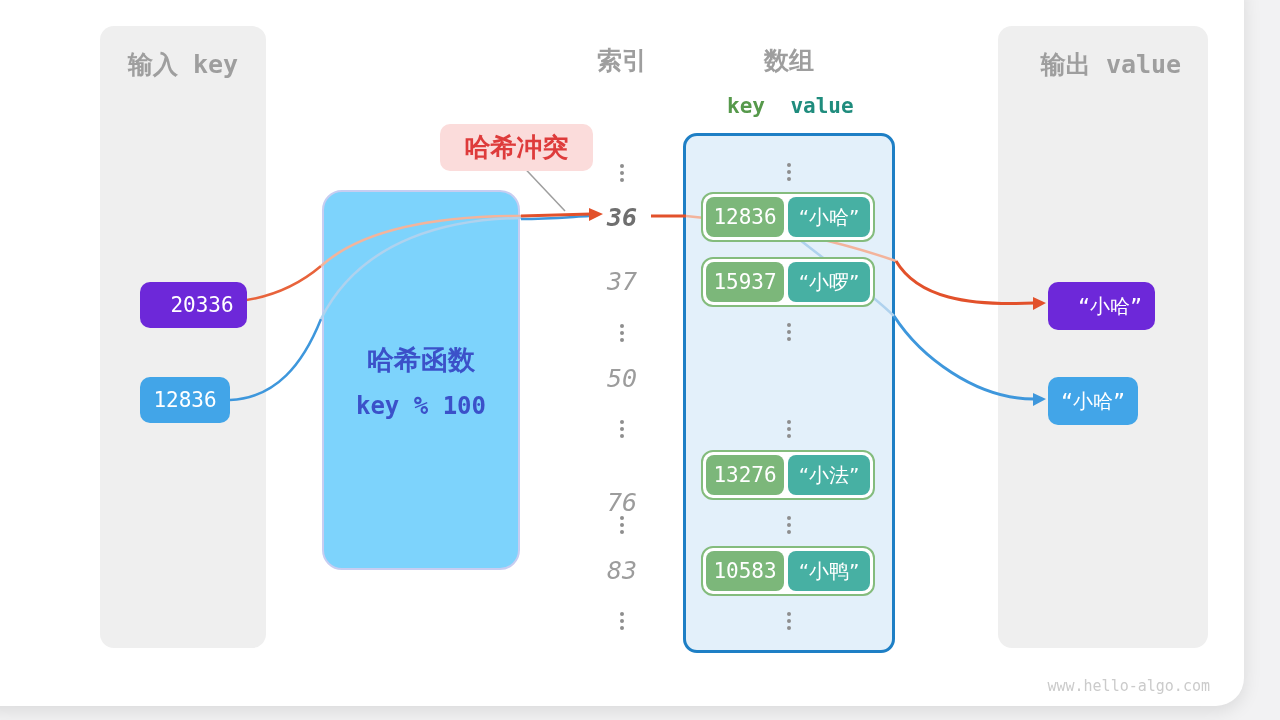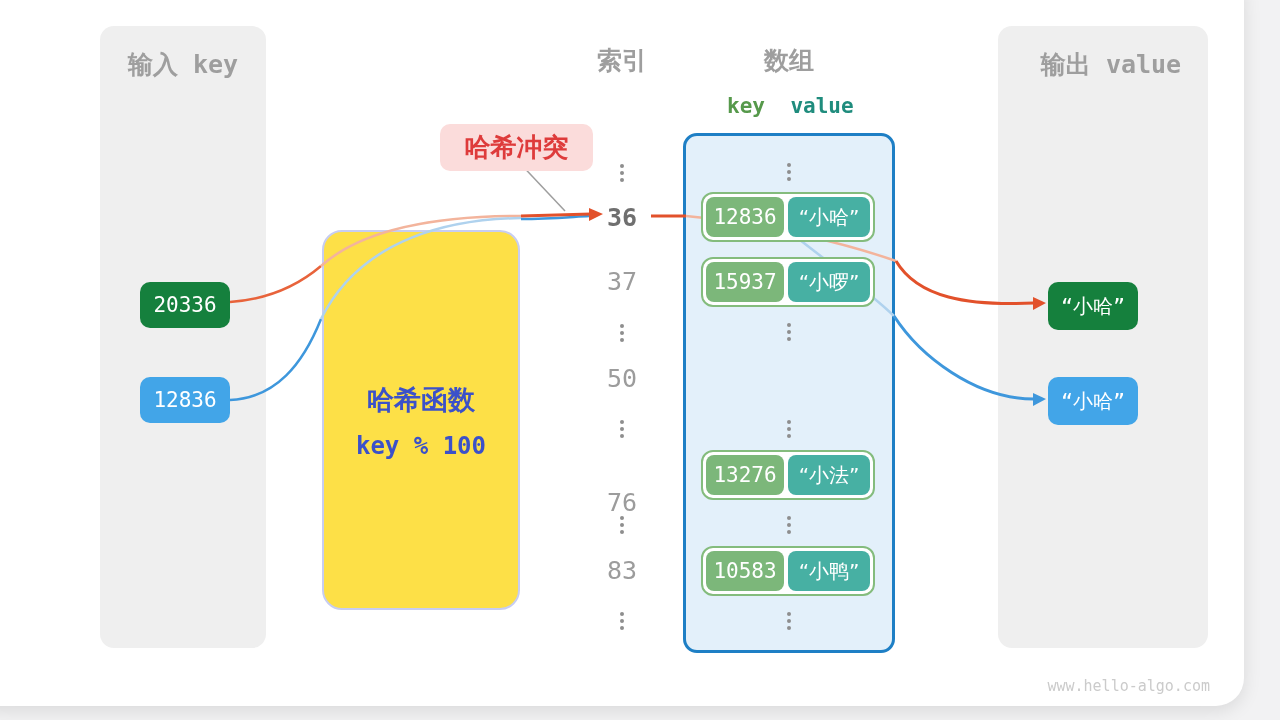--- a/index.html
+++ b/index.html
@@ -6,37 +6,37 @@
             font-family:"DejaVu Sans",sans-serif;}
   .card{position:absolute;left:-28px;top:-28px;right:36px;bottom:14px;background:#ffffff;border-radius:28px;
         box-shadow:0 5px 18px rgba(0,0,0,.10);z-index:0;}
   .panel{position:absolute;background:#EFEFEF;border-radius:14px;z-index:1;}
   .panel-title{margin-top:22px;text-align:center;font-size:25px;font-weight:700;color:#9E9E9E;
                font-family:"DejaVu Sans Mono","DejaVu Sans",sans-serif;}
   .col-title{position:absolute;z-index:1;font-size:25px;font-weight:700;color:#9E9E9E;text-align:center;
              font-family:"DejaVu Sans Mono","DejaVu Sans",sans-serif;}
   .kv-head{position:absolute;z-index:1;font-size:21px;font-weight:600;text-align:center;
            font-family:"DejaVu Sans Mono",monospace;}
-  .hashbox{position:absolute;left:322px;top:190px;width:198px;height:380px;background:#fde047;
-           border:2px solid #C7CDF1;border-radius:20px;z-index:1;box-sizing:border-box;margin-top:40px;}
+  .hashbox{position:absolute;left:322px;top:190px;width:198px;height:380px;background:#7dd3fc;
+           border:2px solid #C7CDF1;border-radius:20px;z-index:1;box-sizing:border-box;}
   .hash-title{position:absolute;left:0;right:0;top:150px;text-align:center;font-size:27px;font-weight:600;color:#3B51C9;}
   .hash-formula{position:absolute;left:0;right:0;top:200px;text-align:center;font-size:24px;color:#3B51C9;
                 font-family:"DejaVu Sans Mono",monospace;font-weight:600;}
   .arraybox{position:absolute;left:683px;top:133px;width:212px;height:520px;background:#E3F0FA;
             border:3px solid #1E7FC5;border-radius:14px;z-index:1;box-sizing:border-box;}
   .badge{position:absolute;left:440px;top:124px;width:153px;height:47px;background:#FBDCDB;border-radius:10px;
          z-index:3;display:flex;align-items:center;justify-content:center;font-size:26px;font-weight:700;color:#DE3B3B;}
   svg.flow{position:absolute;left:0;top:0;z-index:2;pointer-events:none;}
   .gen{position:absolute;left:0;top:0;width:1280px;height:720px;z-index:3;pointer-events:none;}
   .kbox,.obox{position:absolute;width:90px;height:46px;border-radius:10px;display:flex;align-items:center;
         justify-content:center;color:#fff;font-size:21px;font-family:"DejaVu Sans Mono","DejaVu Sans",sans-serif;}
   .obox{height:48px;font-size:20px;}
-  .orange{background:#15803d;} .blue{background:#42A5E8;}
+  .orange{background:#6d28d9;padding-left:17px;} .blue{background:#42A5E8;}
   .idx{position:absolute;width:60px;left:592px;text-align:center;font-size:25px;color:#9C9C9C;height:30px;
-       line-height:30px;font-family:"DejaVu Sans Mono",monospace;font-weight:500;}
+       line-height:30px;font-family:"DejaVu Sans Mono",monospace;font-weight:500;font-style:italic;}
   .idx.hl{color:#6F6F6F;font-weight:700;}
   .vdots{position:absolute;width:14px;display:flex;flex-direction:column;align-items:center;}
   .vdots span{width:4px;height:4px;border-radius:50%;background:#8E8E8E;margin:1.5px 0;display:block;}
   .row{position:absolute;left:701px;width:174px;height:50px;background:#fff;border:2px solid #84BC7D;
        border-radius:12px;box-sizing:border-box;display:flex;padding:3px;gap:4px;}
   .rkey{width:78px;background:#7CB77A;border-radius:8px;color:#fff;display:flex;align-items:center;
         justify-content:center;font-size:21px;font-family:"DejaVu Sans Mono",monospace;}
   .rval{flex:1;background:#47B0A3;border-radius:8px;color:#fff;display:flex;align-items:center;
         justify-content:center;font-size:20px;}
   .watermark{position:absolute;right:70px;top:677px;z-index:3;font-size:15px;color:#CBCBCB;

